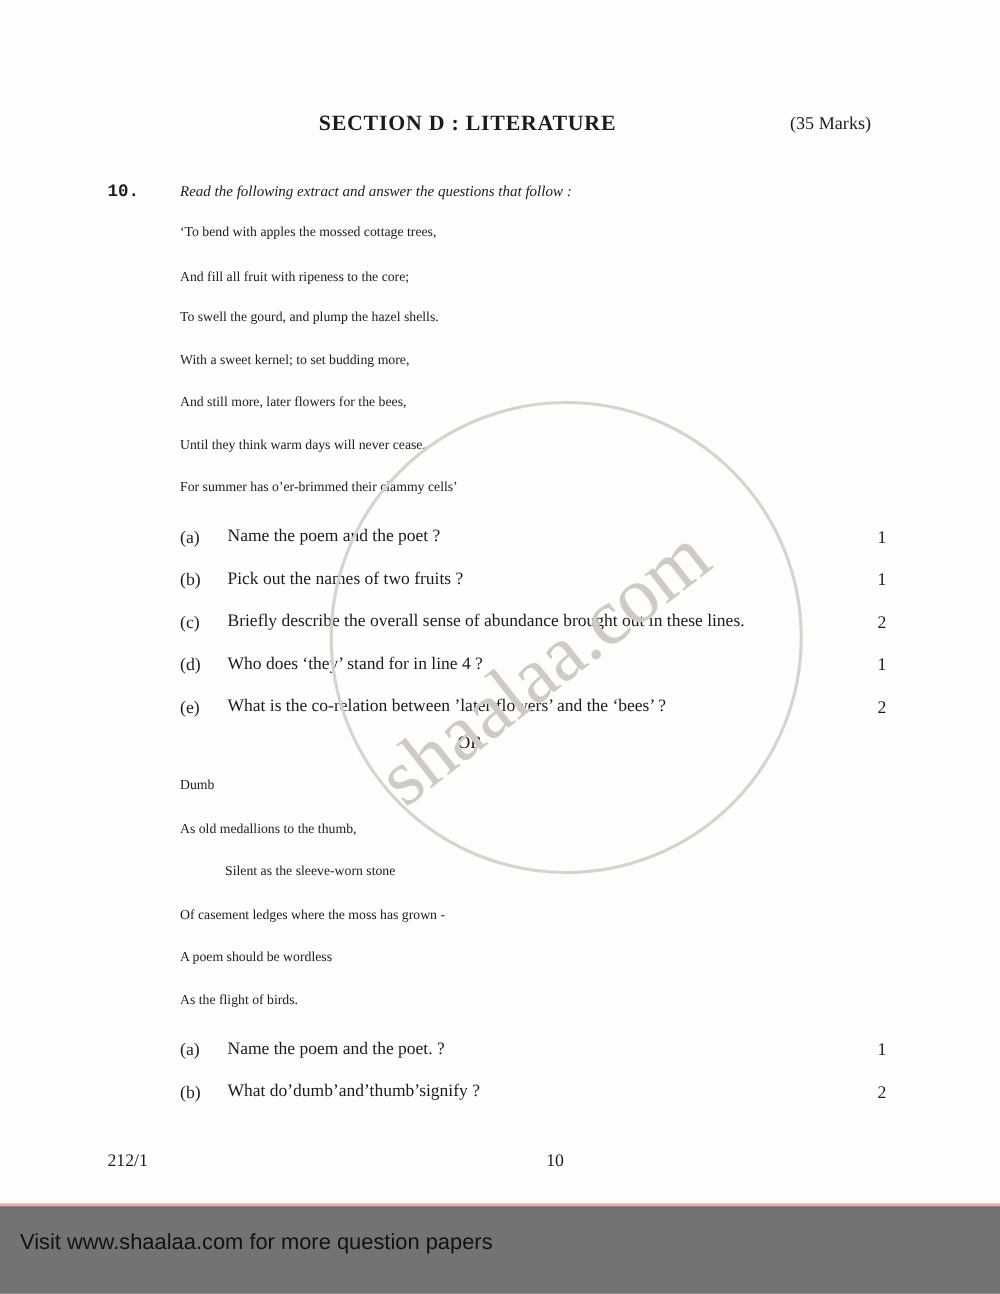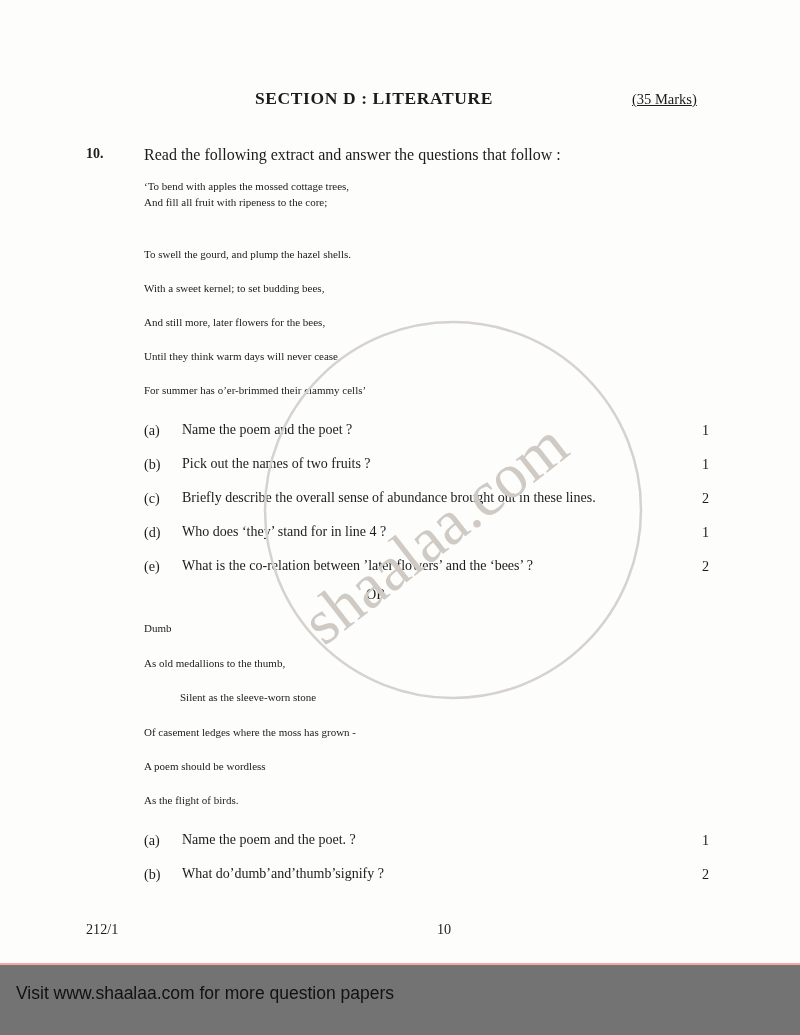--- a/index.html
+++ b/index.html
@@ -51,33 +51,34 @@
     font-size: 17.5px;
     font-weight: bold;
     letter-spacing: 0.6px;
     font-family: "Liberation Serif", serif;
   }
   .marks {
     position: absolute;
     left: 632px;
     top: 3px;
     font-size: 14.5px;
-    text-decoration: underline;
   }
   .qnum {
     position: absolute;
     left: 86px;
     font-size: 14px;
     font-weight: bold;
+    font-family: Liberation Mono, monospace;
   }
   .qtext {
     position: absolute;
     left: 144px;
-    font-size: 16px;
+    font-size: 12px;
     white-space: nowrap;
+    font-style: italic;
   }
   .poemline {
     position: absolute;
     left: 144px;
     font-size: 11px;
     white-space: nowrap;
   }
   .sublabel {
     position: absolute;
     left: 144px;
@@ -149,23 +150,23 @@
 
     <div class="section-title-row">
       <div class="section-title">SECTION D : LITERATURE</div>
       <div class="marks">(35 Marks)</div>
     </div>
 
     <div class="qnum" style="top:146px;">10.</div>
     <div class="qtext" style="top:146px;">Read the following extract and answer the questions that follow :</div>
 
     <div class="poemline" style="top:180px;">‘To bend with apples the mossed cottage trees,</div>
-    <div class="poemline" style="top:196px;">And fill all fruit with ripeness to the core;</div>
+    <div class="poemline" style="top:216px;">And fill all fruit with ripeness to the core;</div>
     <div class="poemline" style="top:248px;">To swell the gourd, and plump the hazel shells.</div>
-    <div class="poemline" style="top:282px;">With a sweet kernel; to set budding bees,</div>
+    <div class="poemline" style="top:282px;">With a sweet kernel; to set budding more,</div>
     <div class="poemline" style="top:316px;">And still more, later flowers for the bees,</div>
     <div class="poemline" style="top:350px;">Until they think warm days will never cease,</div>
     <div class="poemline" style="top:384px;">For summer has o’er-brimmed their clammy cells’</div>
 
     <div class="sublabel" style="top:422px;">(a)</div>
     <div class="subtext" style="top:422px;">Name the poem and the poet ?</div>
     <div class="submark" style="top:422px;">1</div>
 
     <div class="sublabel" style="top:456px;">(b)</div>
     <div class="subtext" style="top:456px;">Pick out the names of two fruits ?</div>

